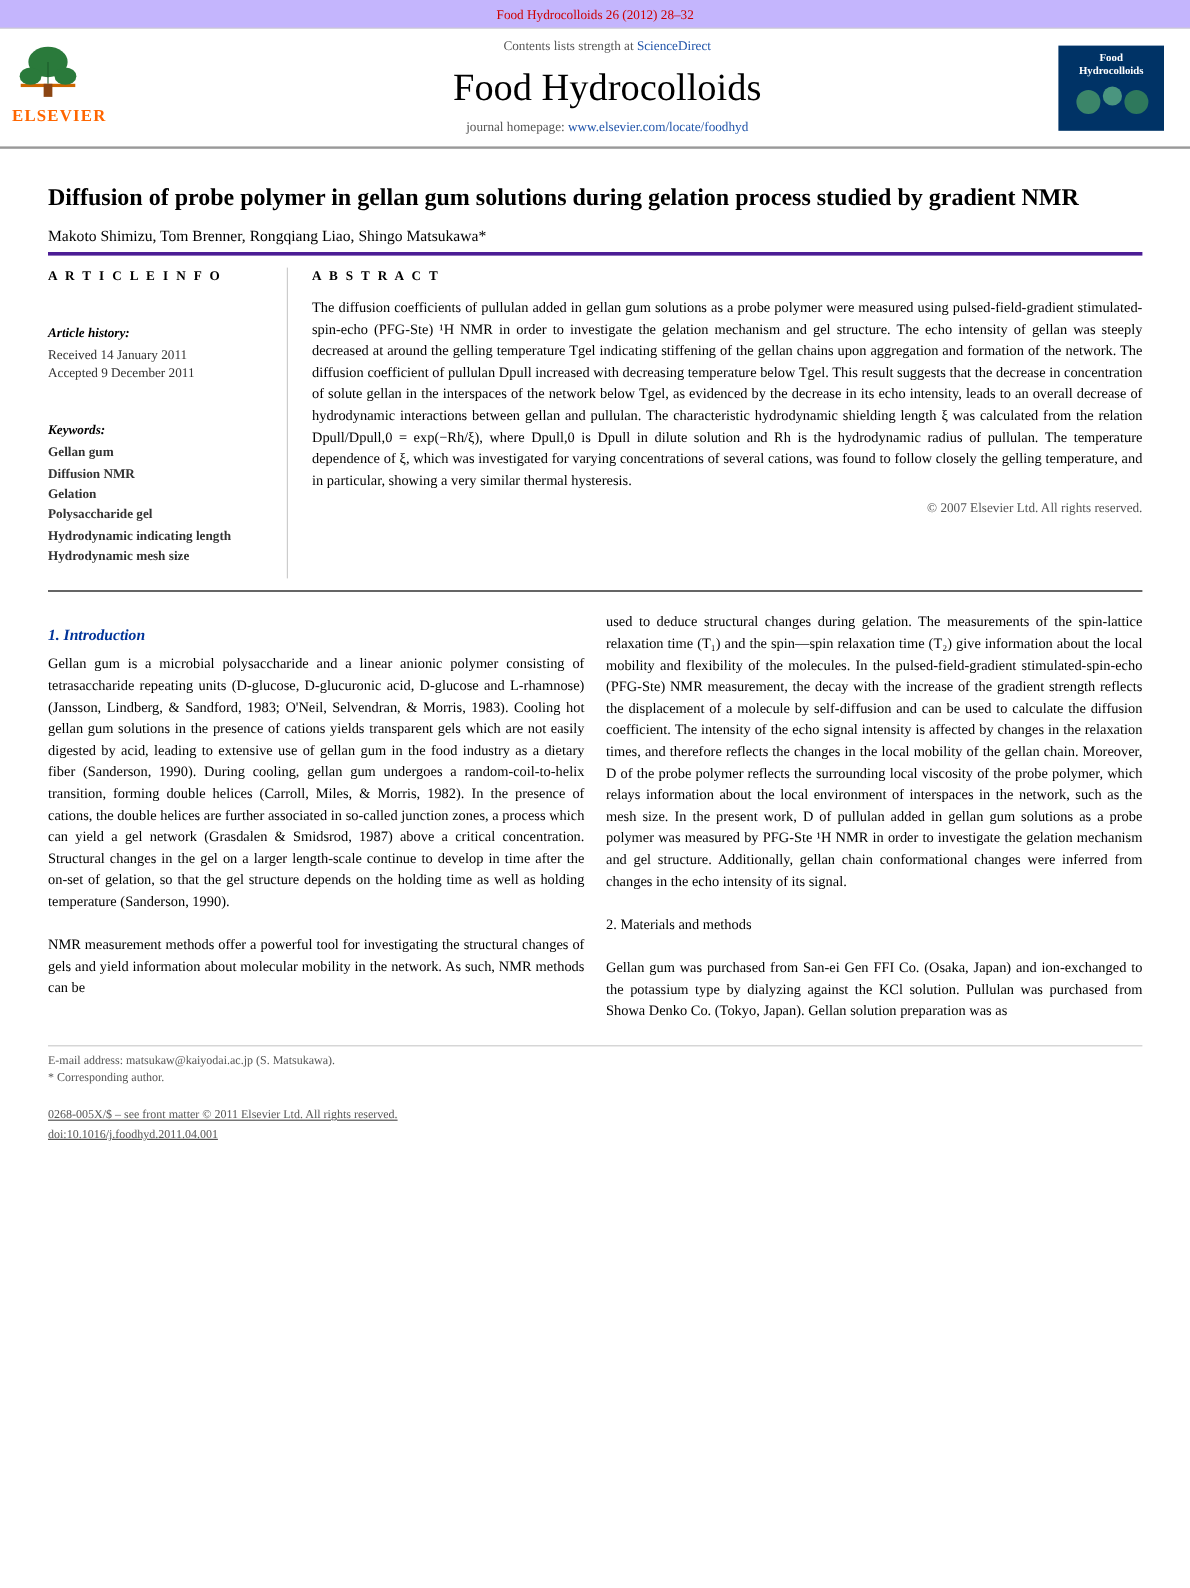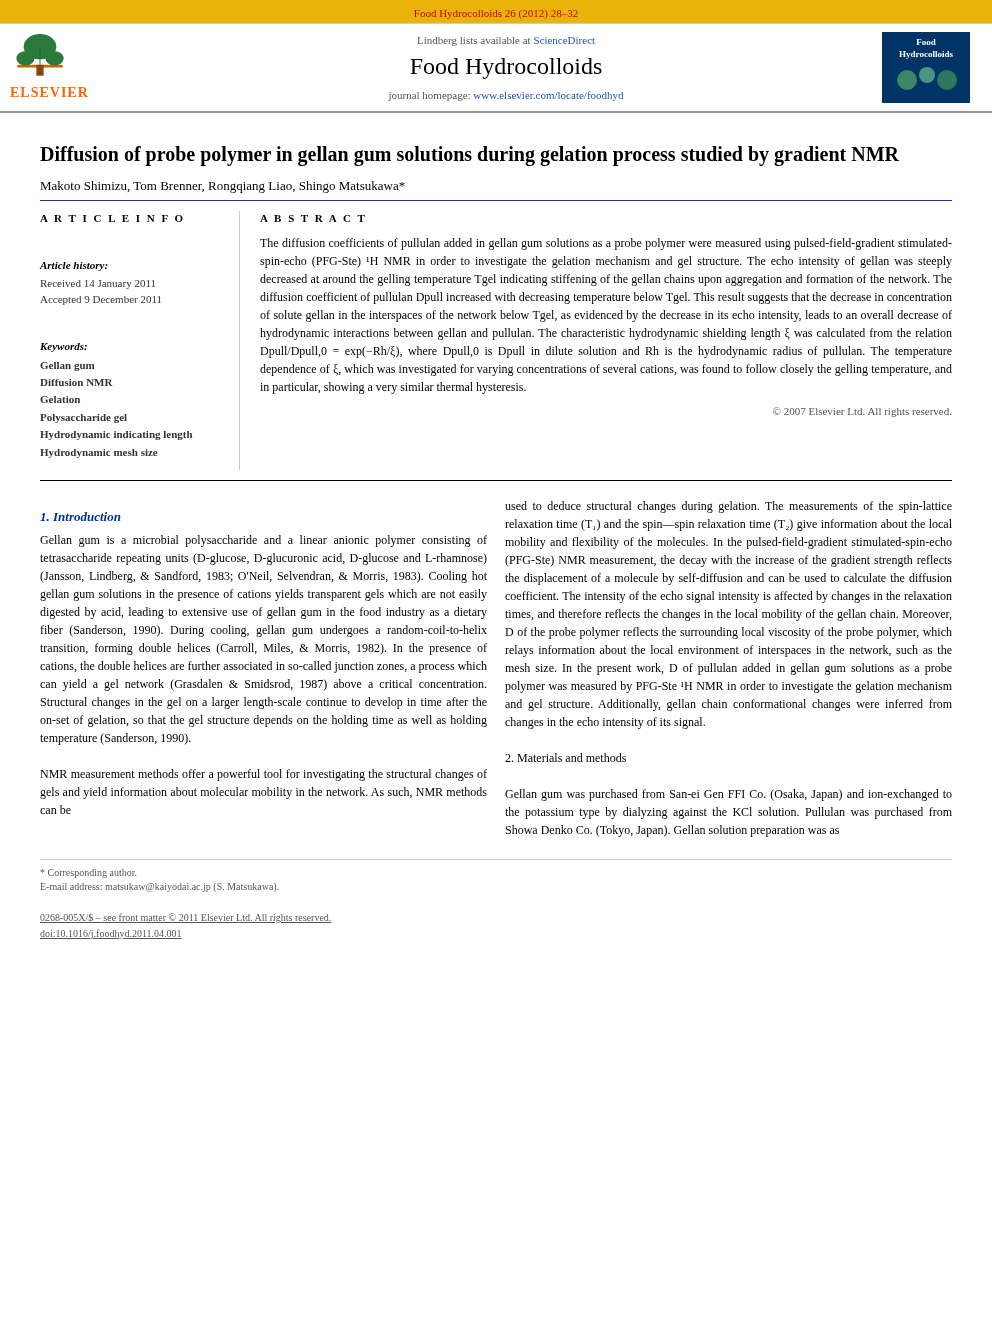--- a/index.html
+++ b/index.html
@@ -8,21 +8,21 @@
       background: #fff;
       width: 992px;
       min-height: 1323px;
       color: #000;
       font-size: 13px;
       line-height: 1.4;
     }
 
     
     .journal-top-bar {
-      background: #eab308;
+      background: #c4b5fd;
       text-align: center;
       padding: 6px 0 2px 0;
       font-size: 11px;
       color: #c00;
       border-bottom: 1px solid #ccc;
     }
 
     
     .journal-header {
       display: flex;
@@ -42,21 +42,21 @@
     .journal-header-center .contents-line {
       font-size: 11px;
       color: #555;
       margin-bottom: 2px;
     }
     .journal-header-center .contents-line a {
       color: #2255aa;
       text-decoration: none;
     }
     .journal-header-center .journal-title-big {
-      font-size: 24px;
+      font-size: 32px;
       font-weight: normal;
       font-family: 'Times New Roman', serif;
       color: #000;
       margin-bottom: 4px;
     }
     .journal-header-center .homepage-line {
       font-size: 11px;
       color: #555;
     }
     .journal-header-center .homepage-line a {
@@ -113,21 +113,21 @@
       font-style: italic;
       color: #333;
       margin-bottom: 14px;
     }
 
     
     .two-col {
       display: flex;
       gap: 20px;
       margin-bottom: 16px;
-      border-top: 1px solid #4c1d95;
+      border-top: 3px solid #4c1d95;
       border-bottom: 1px solid #000;
       padding: 10px 0;
     }
     .col-left {
       width: 200px;
       min-width: 200px;
       border-right: 1px solid #ccc;
       padding-right: 14px;
     }
     .col-right {
@@ -257,21 +257,21 @@
         <rect x="26" y="35" width="8" height="12" fill="#8B4513"></rect>
 
         <line x1="30" y1="15" x2="30" y2="35" stroke="#1a5a2b" stroke-width="1"></line>
       </svg>
     </div>
     <div class="elsevier-text">ELSEVIER</div>
   </div>
 
   <div class="journal-header-center">
     <div class="contents-line">
-      <span>Lindberg lists available at</span>
+      <span>Contents lists strength at</span>
       <a href="#">ScienceDirect</a>
     </div>
     <div class="journal-title-big">Food Hydrocolloids</div>
     <div class="homepage-line">
       <span>journal homepage:</span>
       <a href="#">www.elsevier.com/locate/foodhyd</a>
     </div>
   </div>
 
   <div class="journal-header-right">
@@ -339,25 +339,25 @@
     <div class="body-col">
       <p style="white-space: pre-line;">used to deduce structural changes during gelation. The measurements of the spin-lattice relaxation time (T₁) and the spin—spin relaxation time (T₂) give information about the local mobility and flexibility of the molecules. In the pulsed-field-gradient stimulated-spin-echo (PFG-Ste) NMR measurement, the decay with the increase of the gradient strength reflects the displacement of a molecule by self-diffusion and can be used to calculate the diffusion coefficient. The intensity of the echo signal intensity is affected by changes in the relaxation times, and therefore reflects the changes in the local mobility of the gellan chain. Moreover, D of the probe polymer reflects the surrounding local viscosity of the probe polymer, which relays information about the local environment of interspaces in the network, such as the mesh size. In the present work, D of pullulan added in gellan gum solutions as a probe polymer was measured by PFG-Ste ¹H NMR in order to investigate the gelation mechanism and gel structure. Additionally, gellan chain conformational changes were inferred from changes in the echo intensity of its signal.
 
 2. Materials and methods
 
 Gellan gum was purchased from San-ei Gen FFI Co. (Osaka, Japan) and ion-exchanged to the potassium type by dialyzing against the KCl solution. Pullulan was purchased from Showa Denko Co. (Tokyo, Japan). Gellan solution preparation was as</p>
     </div>
   </div>
 
   <div class="footnotes">
-    <div>* Corresponding author.</div>
     <div>
       <span>E-mail address:</span>
       <span>matsukaw@kaiyodai.ac.jp (S. Matsukawa).</span>
     </div>
+    <div>* Corresponding author.</div>
   </div>
 
   <div class="bottom-bar">
     <div>0268-005X/$ – see front matter © 2011 Elsevier Ltd. All rights reserved.</div>
     <div>doi:10.1016/j.foodhyd.2011.04.001</div>
   </div>
 
 </div>
 
 </body></html>

